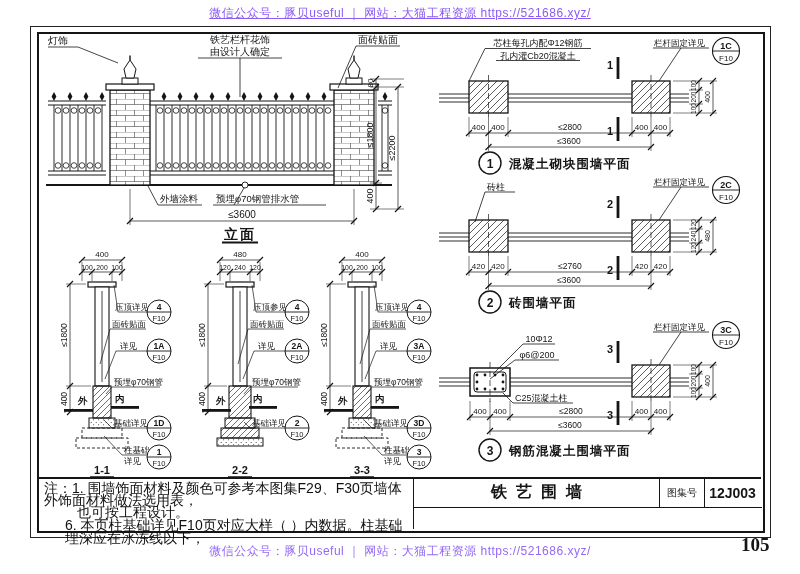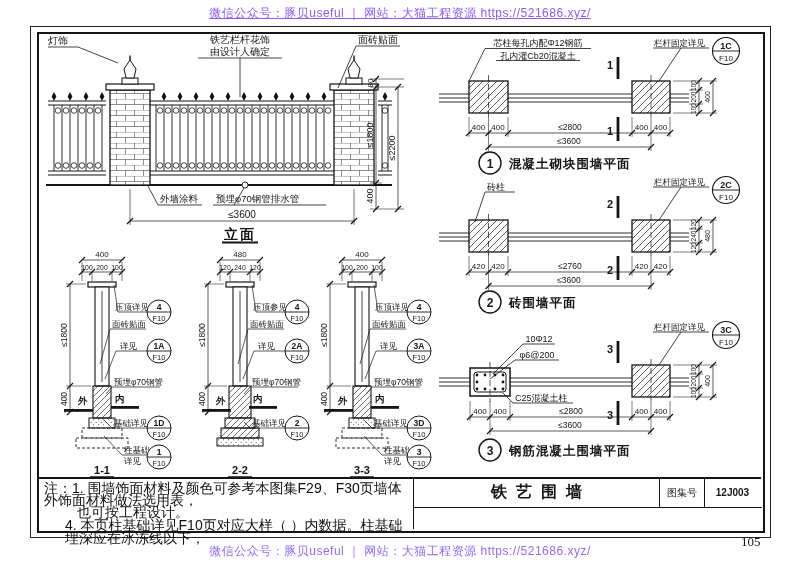--- a/index.html
+++ b/index.html
@@ -21,26 +21,26 @@
   .notes .n3{padding-left:21px;}
   .tblock{left:413px;top:478px;width:348px;height:51px;border-left:1.5px solid #151515;
           display:flex;flex-direction:column;}
   .tb-row1{height:29px;display:flex;border-bottom:1.5px solid #151515;}
   .tb-row2{height:22px;display:flex;}
   .tb-cell{display:flex;align-items:center;justify-content:center;
            border-left:1px solid #151515;box-sizing:border-box;overflow:hidden;}
   .tb-cell:first-child{border-left:none;}
   .tb-title{width:245px;font-size:16px;font-weight:bold;letter-spacing:9px;padding-left:9px;}
   .tb-lbl{width:45px;font-size:10px;}
-  .tb-val{width:56px;font-size:10px;font-weight:bold;}
+  .tb-val{width:56px;font-size:14px;font-weight:bold;}
   .sig-lbl{width:22px;font-size:9px;}
   .sig-name{width:30px;font-size:9.5px;}
   .sig-cell{width:28px;}
   .sig-cell-wide{width:33px;}
-  .page-no{left:741px;top:534px;font-size:13px;font-weight:normal;
+  .page-no{left:741px;top:534px;font-size:19px;font-weight:bold;
            font-family:"Liberation Serif","DejaVu Serif",serif;}
 </style>
 </head>
 <body>
 
 <div class="page">
 
   <div class="watermark wm-top">微信公众号：豚贝useful ｜ 网站：大猫工程资源 https://521686.xyz/</div>
 
   <div class="abs outer-frame"></div>
@@ -624,21 +624,21 @@
     <g>
       <circle cx="57" cy="133" r="11" fill="#fff" stroke="#151515" stroke-width="1.4"></circle>
       <text x="57" y="137.5" font-size="12" font-weight="bold" text-anchor="middle">3</text>
       <text x="76" y="137.5" font-size="12.5" font-weight="bold" letter-spacing="1">钢筋混凝土围墙平面</text>
     </g>
   </svg>
 
   <div class="abs notes">
     <div class="n1">注：1. 围墙饰面材料及颜色可参考本图集F29、F30页墙体外饰面材料做法选用表，</div>
     <div class="n2">也可按工程设计。</div>
-    <div class="n3">4. 本页柱基础详见F10页对应大样（ ）内数据。柱基础埋深应在冰冻线以下，</div>
+    <div class="n3">6. 本页柱基础详见F10页对应大样（ ）内数据。柱基础埋深应在冰冻线以下，</div>
   </div>
 
   <div class="abs tblock">
     <div class="tb-row1">
       <div class="tb-cell tb-title">铁艺围墙</div>
       <div class="tb-cell tb-lbl">图集号</div>
       <div class="tb-cell tb-val">12J003</div>
     </div>
   </div>
 

